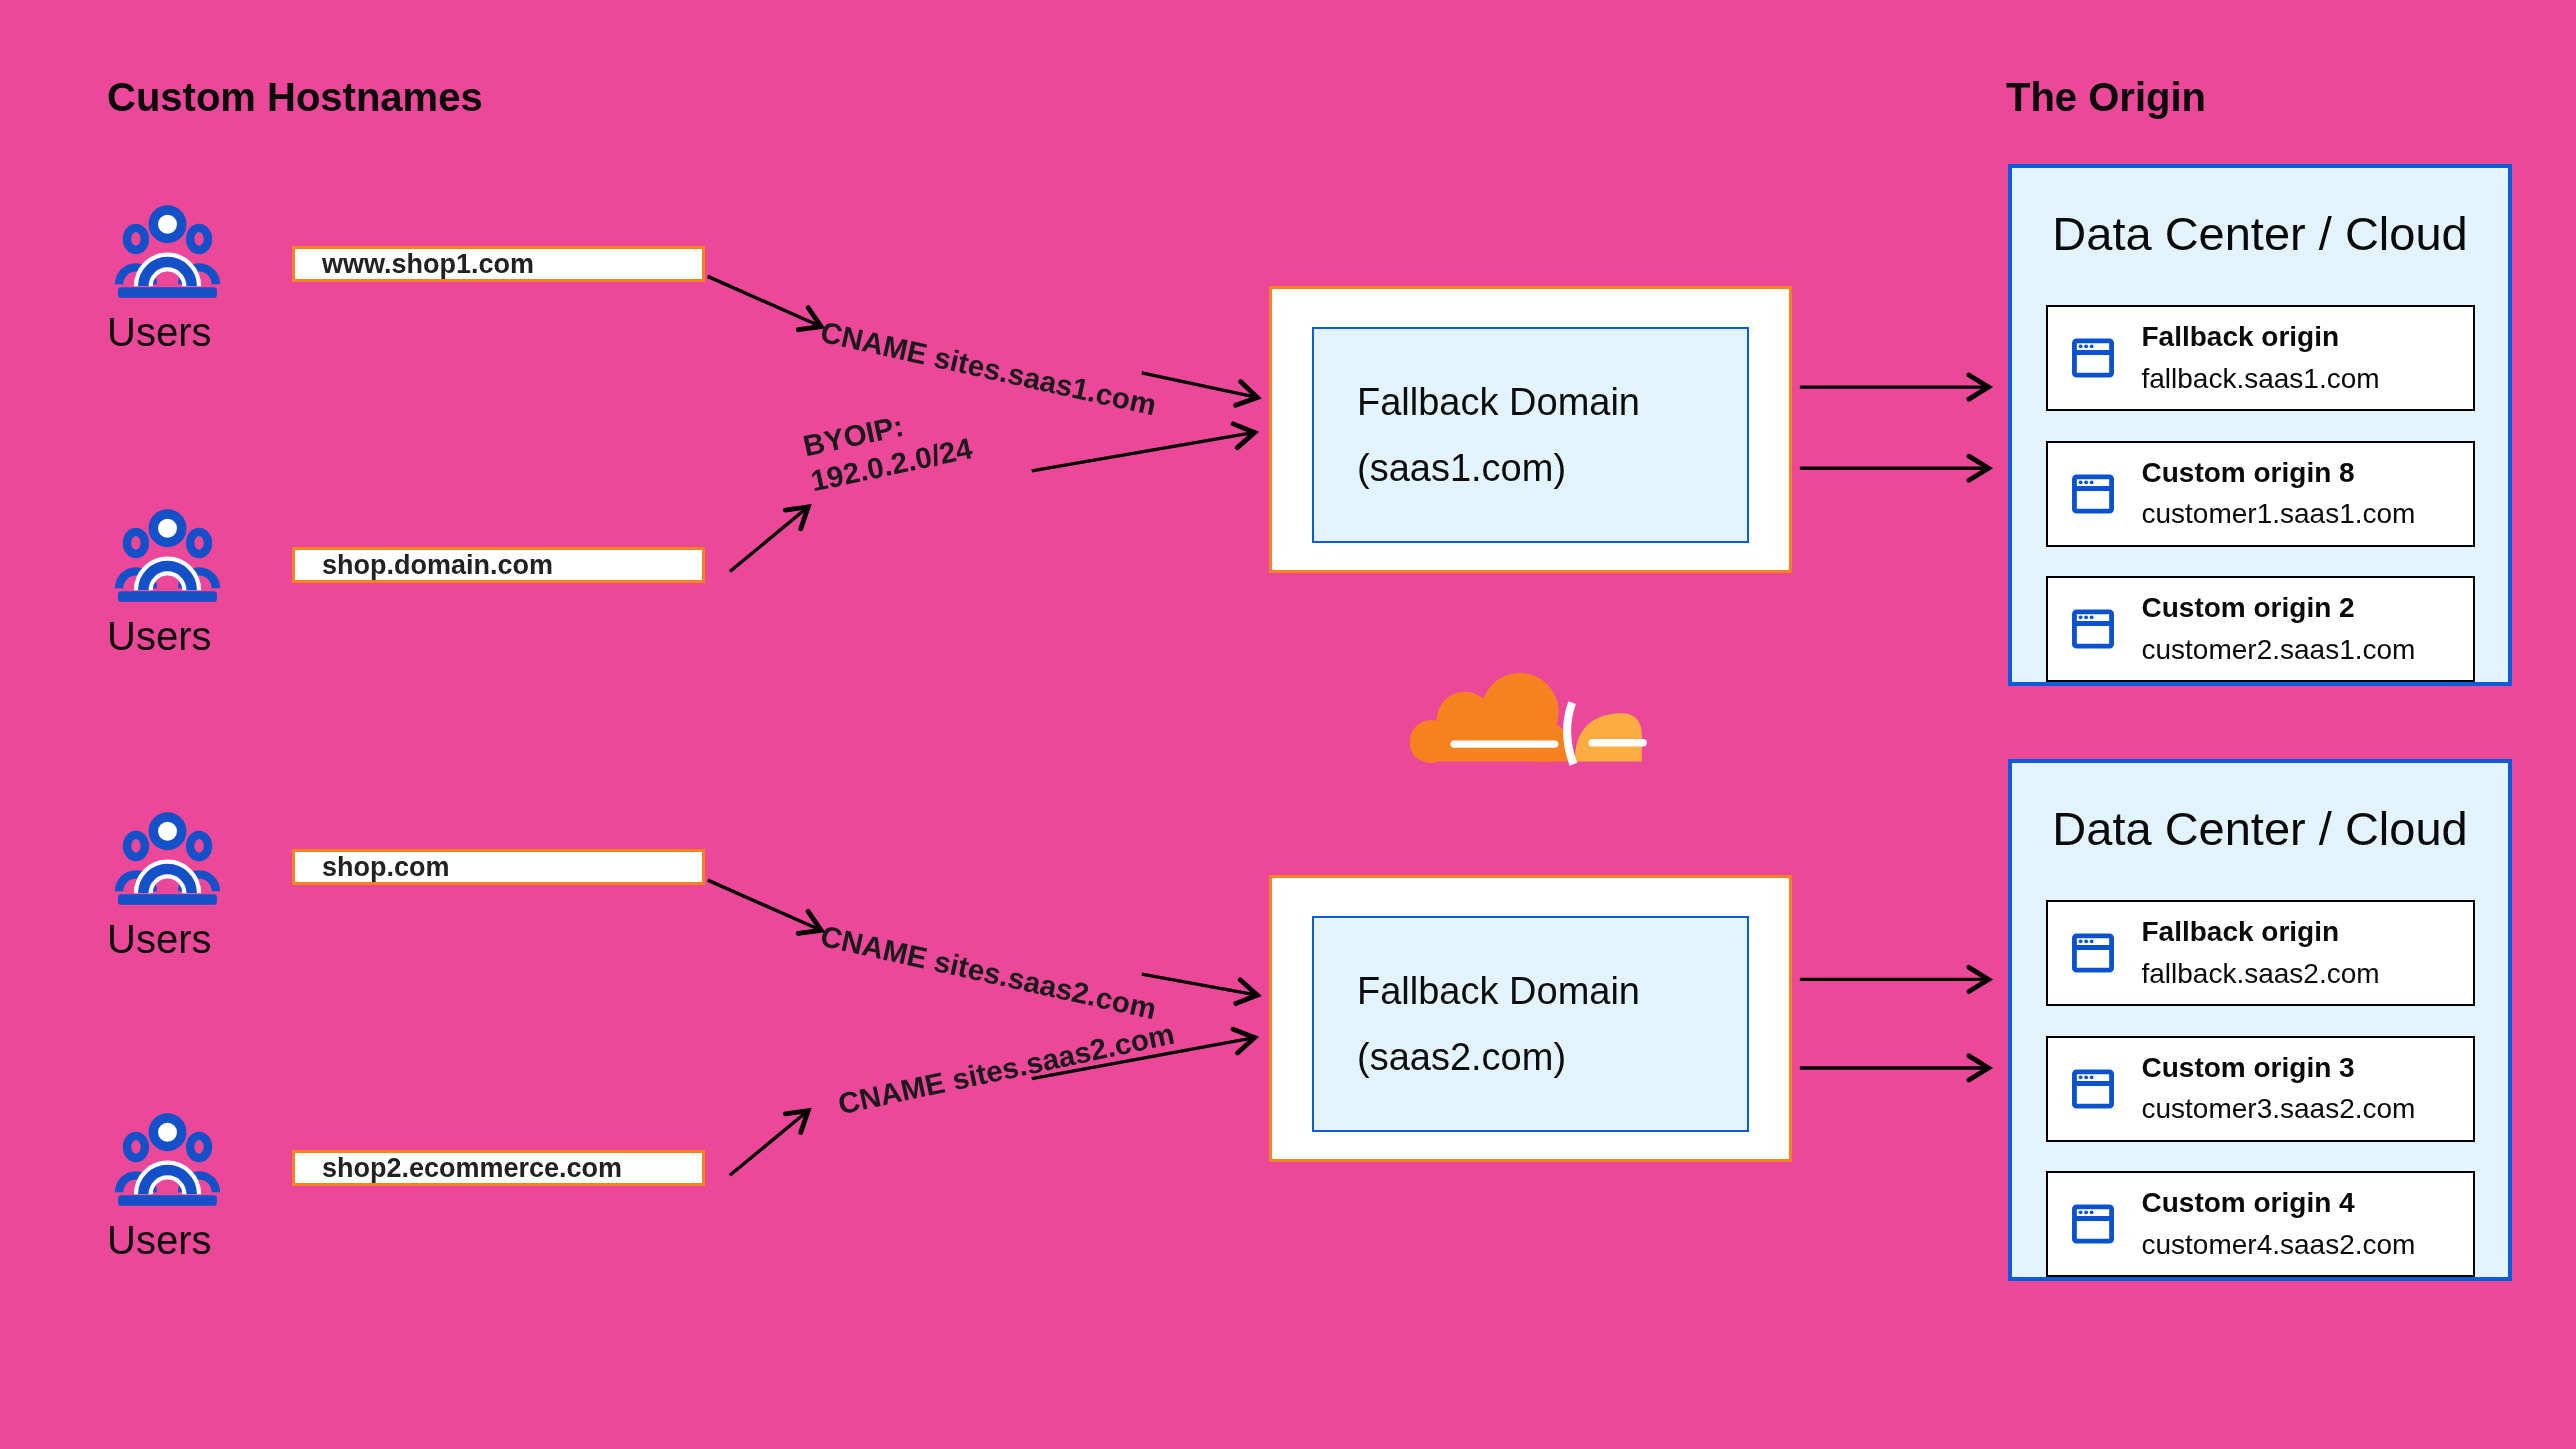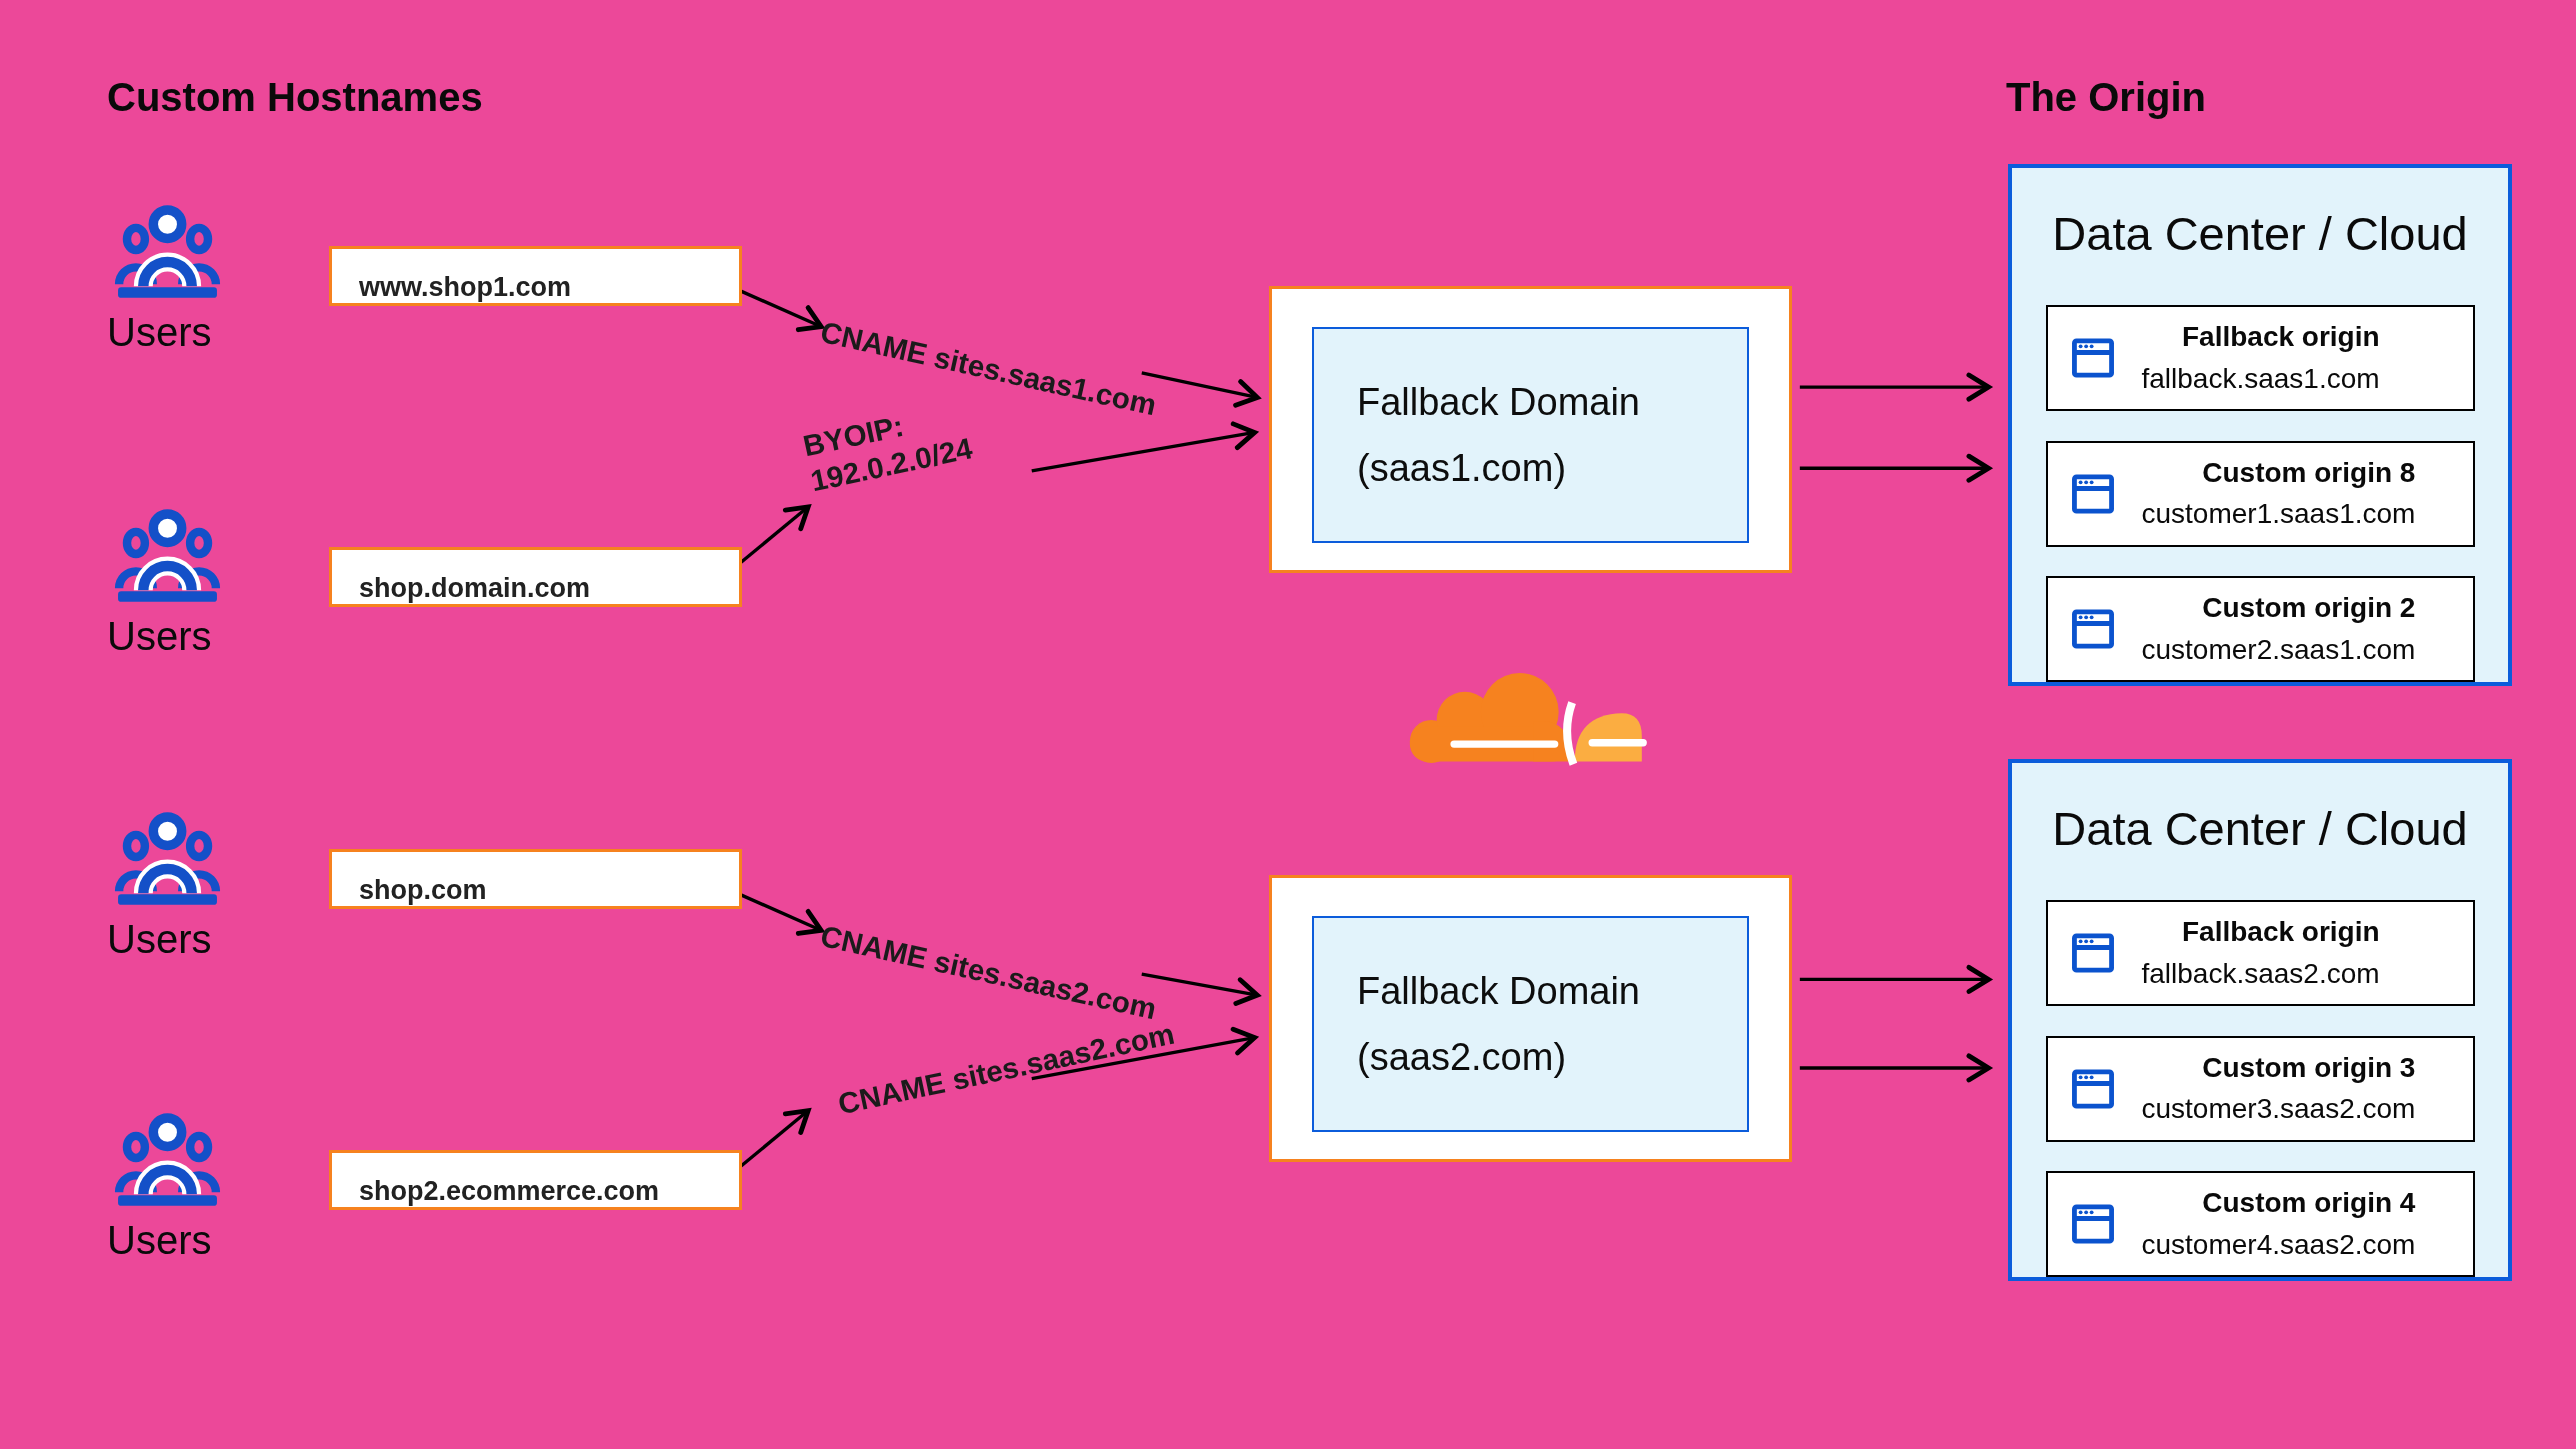--- a/index.html
+++ b/index.html
@@ -10,24 +10,23 @@
   .heading{position:absolute;font-size:40px;font-weight:700;color:#0a0a0a;white-space:nowrap;}
   .connectors{position:absolute;left:0;top:0;}
 
   
   .user-group{position:absolute;width:127px;}
   .users-icon{display:block;width:121px;height:101px;}
   .users-label{font-size:40px;font-weight:500;margin-top:9.4px;color:#0a0a0a;}
 
   
   .hostname-box{
-    position:absolute;width:413px;height:60px;box-sizing:border-box;
-    border:3.4px solid #F6821F;background:#ffffff;display:flex;align-items:flex-end;
+    position:absolute;width:413px;height:36px;box-sizing:border-box;
+    border:3.4px solid #F6821F;background:#ffffff;display:flex;align-items:flex-start;
     padding-left:27px;
-    margin-left:37px;
   }
   .hostname-box span{font-size:27px;font-weight:700;color:#222;}
 
   
   .route-label{position:absolute;font-size:29.5px;font-weight:700;color:#1b1b1b;white-space:nowrap;line-height:36px;}
   .rot-down{transform:rotate(12.5deg);transform-origin:left top;}
   .rot-up{transform:rotate(-12deg);transform-origin:left top;}
 
   
   .fallback-outer{
@@ -47,21 +46,21 @@
     border:4px solid #0B5CDB;background:#E2F3FB;
   }
   .dc-title{text-align:center;margin-top:38px;font-size:47px;font-weight:500;color:#0a0a0a;}
   .origin-item{
     width:429px;height:106px;box-sizing:border-box;margin:29.5px auto 0;
     background:#ffffff;border:2px solid #000000;
     display:flex;align-items:center;padding-left:23px;gap:27px;
   }
   .origin-item.first{margin-top:44px;}
   .origin-icon{width:44px;height:44px;flex:0 0 auto;}
-  .origin-text{display:flex;flex-direction:column;gap:9.4px;text-align:right;}
+  .origin-text{display:flex;flex-direction:column;gap:9.4px;}
   .origin-name{font-size:28px;font-weight:700;color:#0a0a0a;}
   .origin-host{font-size:28px;font-weight:400;color:#0a0a0a;}
 
   .cf-logo{position:absolute;left:1399px;top:665px;width:255px;height:118px;}
 </style>
 </head>
 <body>
 
 <div id="canvas">
 

